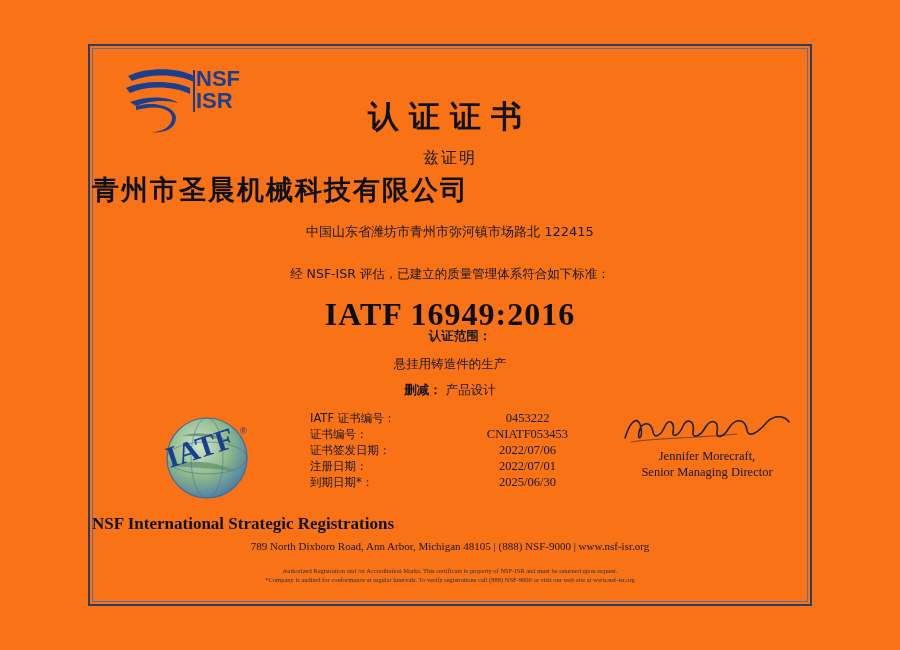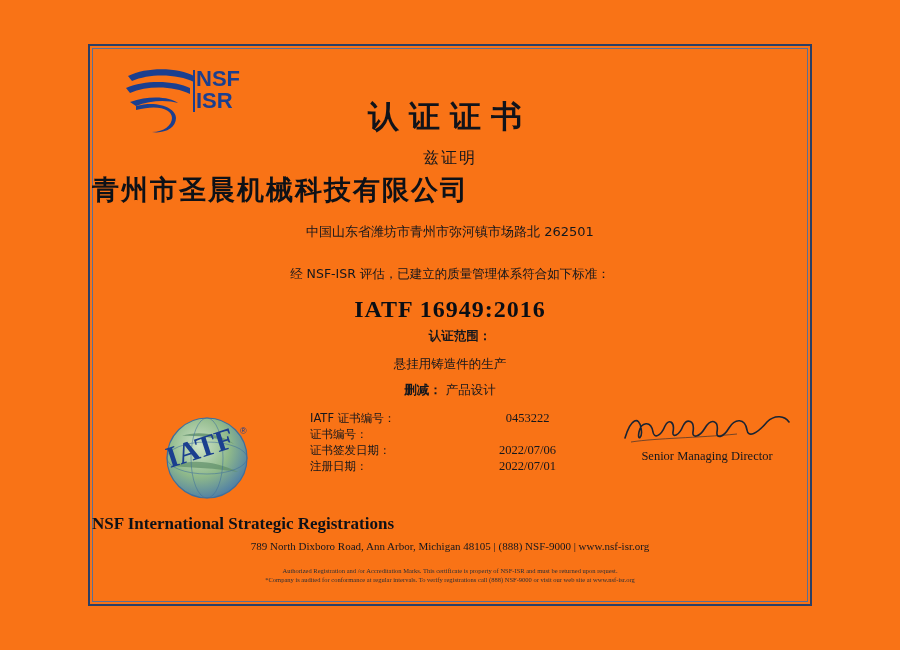--- a/index.html
+++ b/index.html
@@ -119,21 +119,21 @@
     font-size: 12.5px;
     color: #14171d;
   }
   .standard {
     position: absolute;
     left: 0;
     top: 248px;
     width: 716px;
     text-align: center;
     font-family: "Liberation Serif", serif;
-    font-size: 24px;
+    font-size: 32px;
     font-weight: bold;
     color: #0b0e14;
     letter-spacing: 1px;
   }
   .scope-label {
     position: absolute;
     left: 0;
     top: 280px;
     width: 716px;
     text-align: center;
@@ -286,55 +286,61 @@
         <ellipse cx="55" cy="50" rx="40" ry="16" fill="none" stroke="#3f6f9c" stroke-width="0.8" opacity="0.7"></ellipse>
         <ellipse cx="55" cy="50" rx="16" ry="40" fill="none" stroke="#3f6f9c" stroke-width="0.8" opacity="0.7"></ellipse>
         <text x="18" y="60" font-family="'Liberation Serif', serif" font-size="30" font-weight="bold" fill="#1b3f8f" transform="rotate(-18 18 60)">IATF</text>
         <text x="88" y="26" font-family="'Liberation Sans', sans-serif" font-size="9" fill="#1b3f8f">®</text>
       </svg>
     </div>
 
     <div class="title-cn">认证证书</div>
     <div class="subtitle-cn">兹证明</div>
     <div class="company-name">青州市圣晨机械科技有限公司</div>
-    <div class="company-address">中国山东省潍坊市青州市弥河镇市场路北 262501</div>
+    <div class="company-address">中国山东省潍坊市青州市弥河镇市场路北 122415</div>
     <div class="assessment-line">经 NSF-ISR 评估，已建立的质量管理体系符合如下标准：</div>
     <div class="standard">IATF 16949:2016</div>
     <div class="scope-label">认证范围：</div>
     <div class="scope-value">悬挂用铸造件的生产</div>
     <div class="exclusion">
       <b>删减：</b>
       <span>产品设计</span>
     </div>
 
     <div class="details">
       <div class="details-row">
         <div class="details-label">IATF 证书编号：</div>
         <div class="details-value">0453222</div>
       </div>
       <div class="details-row">
         <div class="details-label">证书编号：</div>
+        <div class="details-value">CNIATF053453</div>
       </div>
       <div class="details-row">
         <div class="details-label">证书签发日期：</div>
         <div class="details-value">2022/07/06</div>
       </div>
       <div class="details-row">
         <div class="details-label">注册日期：</div>
         <div class="details-value">2022/07/01</div>
+      </div>
+      <div class="details-row">
+        <div class="details-label">到期日期*：</div>
+        <div class="details-value">2025/06/30</div>
       </div>
     </div>
 
     <div class="signature-block">
       <div class="signature-mark">
         <svg width="180" height="40" viewBox="0 0 180 40">
           <path d="M8 30 C14 10, 22 8, 24 20 C26 30, 20 34, 22 24 C24 14, 34 12, 36 24 C37 31, 44 28, 48 18 C52 10, 58 14, 56 24 C55 30, 62 28, 66 18 C70 10, 78 12, 76 24 C75 30, 82 30, 88 20 C94 10, 102 12, 100 24 C99 31, 106 30, 112 20 C118 10, 128 10, 130 22 C131 30, 140 26, 150 14 C158 6, 168 8, 172 14" fill="none" stroke="#1a2433" stroke-width="1.6" stroke-linecap="round"></path>
           <path d="M14 34 C40 30, 80 30, 120 26" fill="none" stroke="#1a2433" stroke-width="1" opacity="0.6"></path>
         </svg>
       </div>
+      <div class="sig-name">Jennifer Morecraft,</div>
       <div class="sig-title">Senior Managing Director</div>
     </div>
 
     <div class="footer-org">NSF International Strategic Registrations</div>
     <div class="footer-addr">789 North Dixboro Road, Ann Arbor, Michigan 48105 | (888) NSF-9000 | www.nsf-isr.org</div>
     <div class="fineprint">
       <div>Authorized Registration and /or Accreditation Marks. This certificate is property of NSF-ISR and must be returned upon request.</div>
       <div>*Company is audited for conformance at regular intervals. To verify registrations call (888) NSF-9000 or visit our web site at www.nsf-isr.org</div>
     </div>
 

